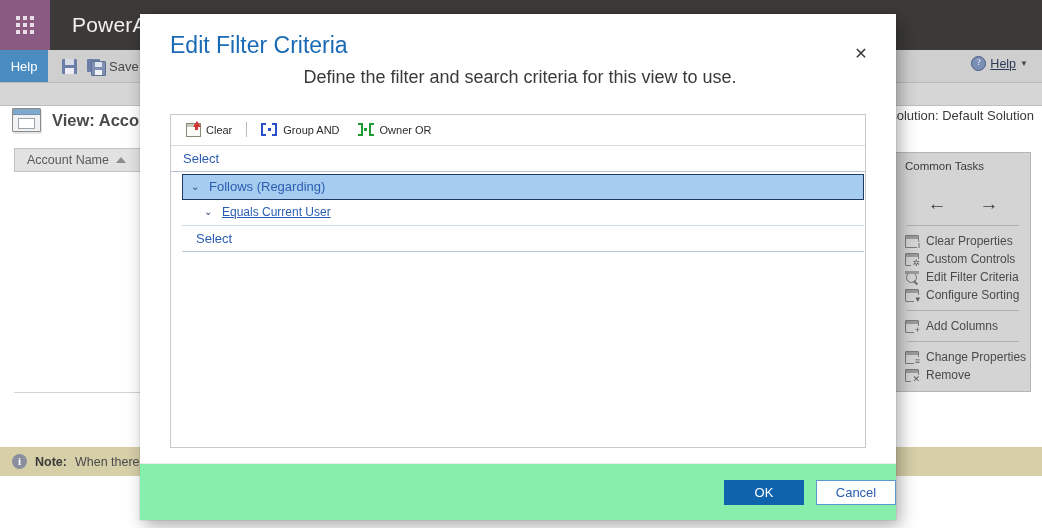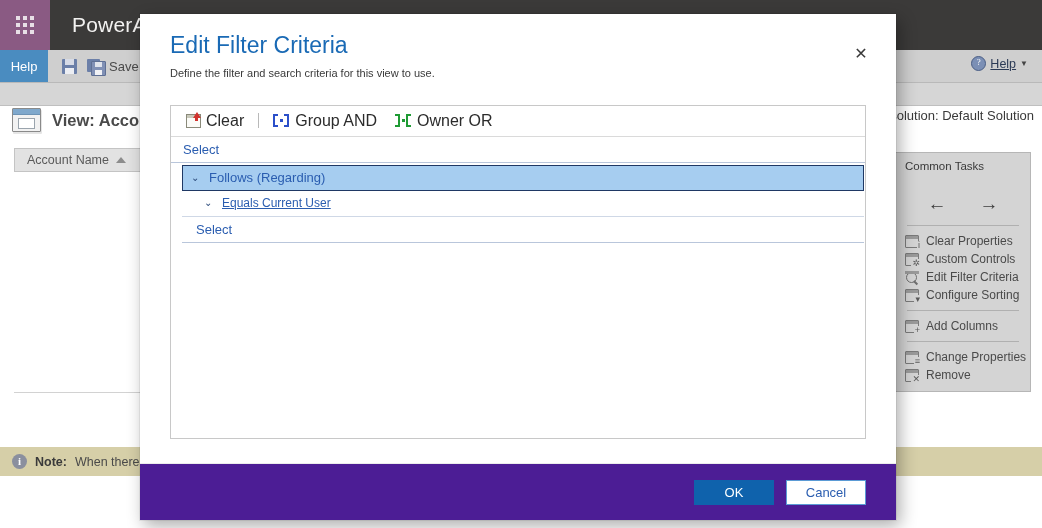--- a/index.html
+++ b/index.html
@@ -185,39 +185,39 @@
 
   
   .dialog {
     position: absolute; left: 140px; top: 14px; width: 756px; height: 506px;
     background: #ffffff; box-sizing: border-box;
     box-shadow: 0 0 0 1px rgba(0,0,0,.06), 4px 6px 16px rgba(0,0,0,.32);
     display: flex; flex-direction: column;
   }
   .dlg-head { position: relative; padding: 18px 26px 0 30px; background: #ffffff; }
   .dlg-title { font-size: 23px; color: #1a6ab5; font-weight: normal; line-height: 1.2; }
-  .dlg-sub { font-size: 11px; color: #3a3a3a; margin-top: 7px; }
+  .dlg-sub { font-size: 18px; color: #3a3a3a; margin-top: 7px; text-align: center; }
   .dlg-close {
     position: absolute; right: 22px; top: 27px; width: 26px; height: 26px;
     display: flex; align-items: center; justify-content: center;
     font-size: 16px; color: #3a3a3a; line-height: 1;
   }
 
   .dlg-body { flex: 1 1 auto; padding: 26px 30px 0 30px; }
   .filter-box {
     border: 1px solid #c8c8c8; box-sizing: border-box; height: 334px;
     background: #ffffff; display: flex; flex-direction: column;
   }
   .filter-toolbar {
     height: 30px; display: flex; align-items: center; gap: 0;
     padding: 0 6px; border-bottom: 1px solid #dadada; flex: 0 0 auto;
   }
   .tb-btn {
     display: flex; align-items: center; gap: 6px;
-    font-size: 16px; color: #2b2b2b; padding: 2px 9px; white-space: nowrap;
+    font-size: 11px; color: #2b2b2b; padding: 2px 9px; white-space: nowrap;
   }
   .tb-sep { width: 1px; height: 15px; background: #b9b9b9; margin: 0 5px; }
 
   
   .ico-clear { position: relative; width: 14px; height: 14px; flex: 0 0 auto; }
   .ico-clear .sheet {
     position: absolute; left: 0; bottom: 0; width: 13px; height: 12px;
     background: #fbfbf7; border: 1px solid #8a8a7a;
   }
   .ico-clear .sheet::before {
@@ -277,23 +277,23 @@
   .chev { font-size: 10px; color: #2b4a7a; line-height: 1; width: 9px; flex: 0 0 auto; }
   .cond-field { width: 150px; }
   .cond-op { color: #2a5db0; font-size: 12px; text-decoration: underline; white-space: nowrap; }
   .row-select-bottom {
     height: 26px; display: flex; align-items: center;
     margin: 0 1px 0 11px; padding-left: 14px; box-sizing: border-box;
     border-bottom: 1px solid #b9c6db;
   }
 
   .dlg-foot {
-    flex: 0 0 auto; height: 56px; background: #4c1d95;
+    flex: 0 0 auto; height: 56px; background: #86efac;
     display: flex; align-items: center; justify-content: flex-end;
-    gap: 12px; padding-right: 30px; border-top: 1px solid #ececec;
+    gap: 12px; border-top: 1px solid #ececec;
   }
   .btn {
     height: 25px; min-width: 80px; font-size: 13px; box-sizing: border-box;
     display: flex; align-items: center; justify-content: center;
   }
   .btn-primary { background: #0f62ac; color: #ffffff; border: 1px solid #0f62ac; }
   .btn-secondary { background: #ffffff; color: #2a5db0; border: 1px solid #5b9bd5; }
 </style>
 </head>
 <body>

